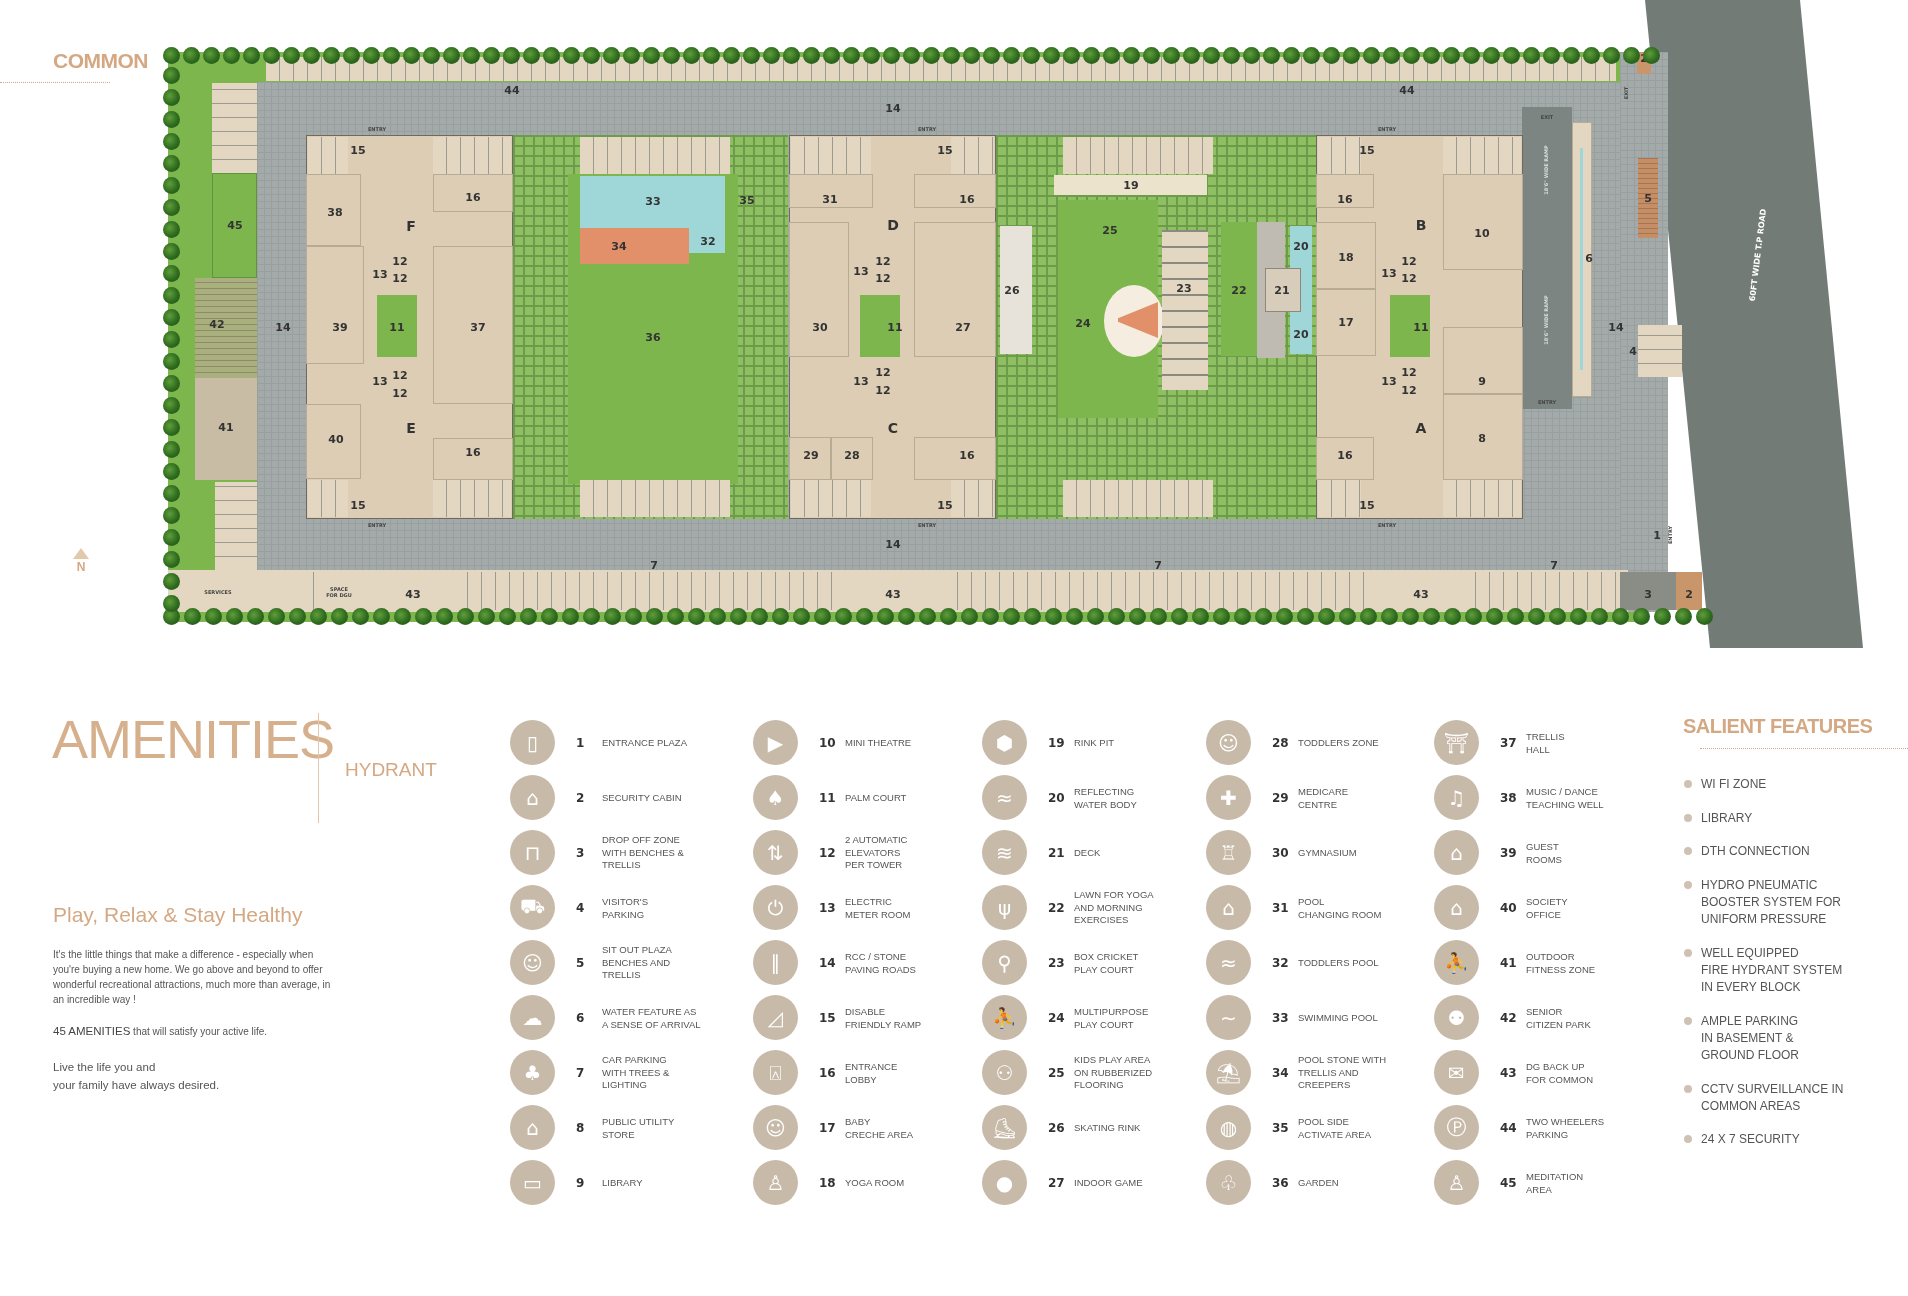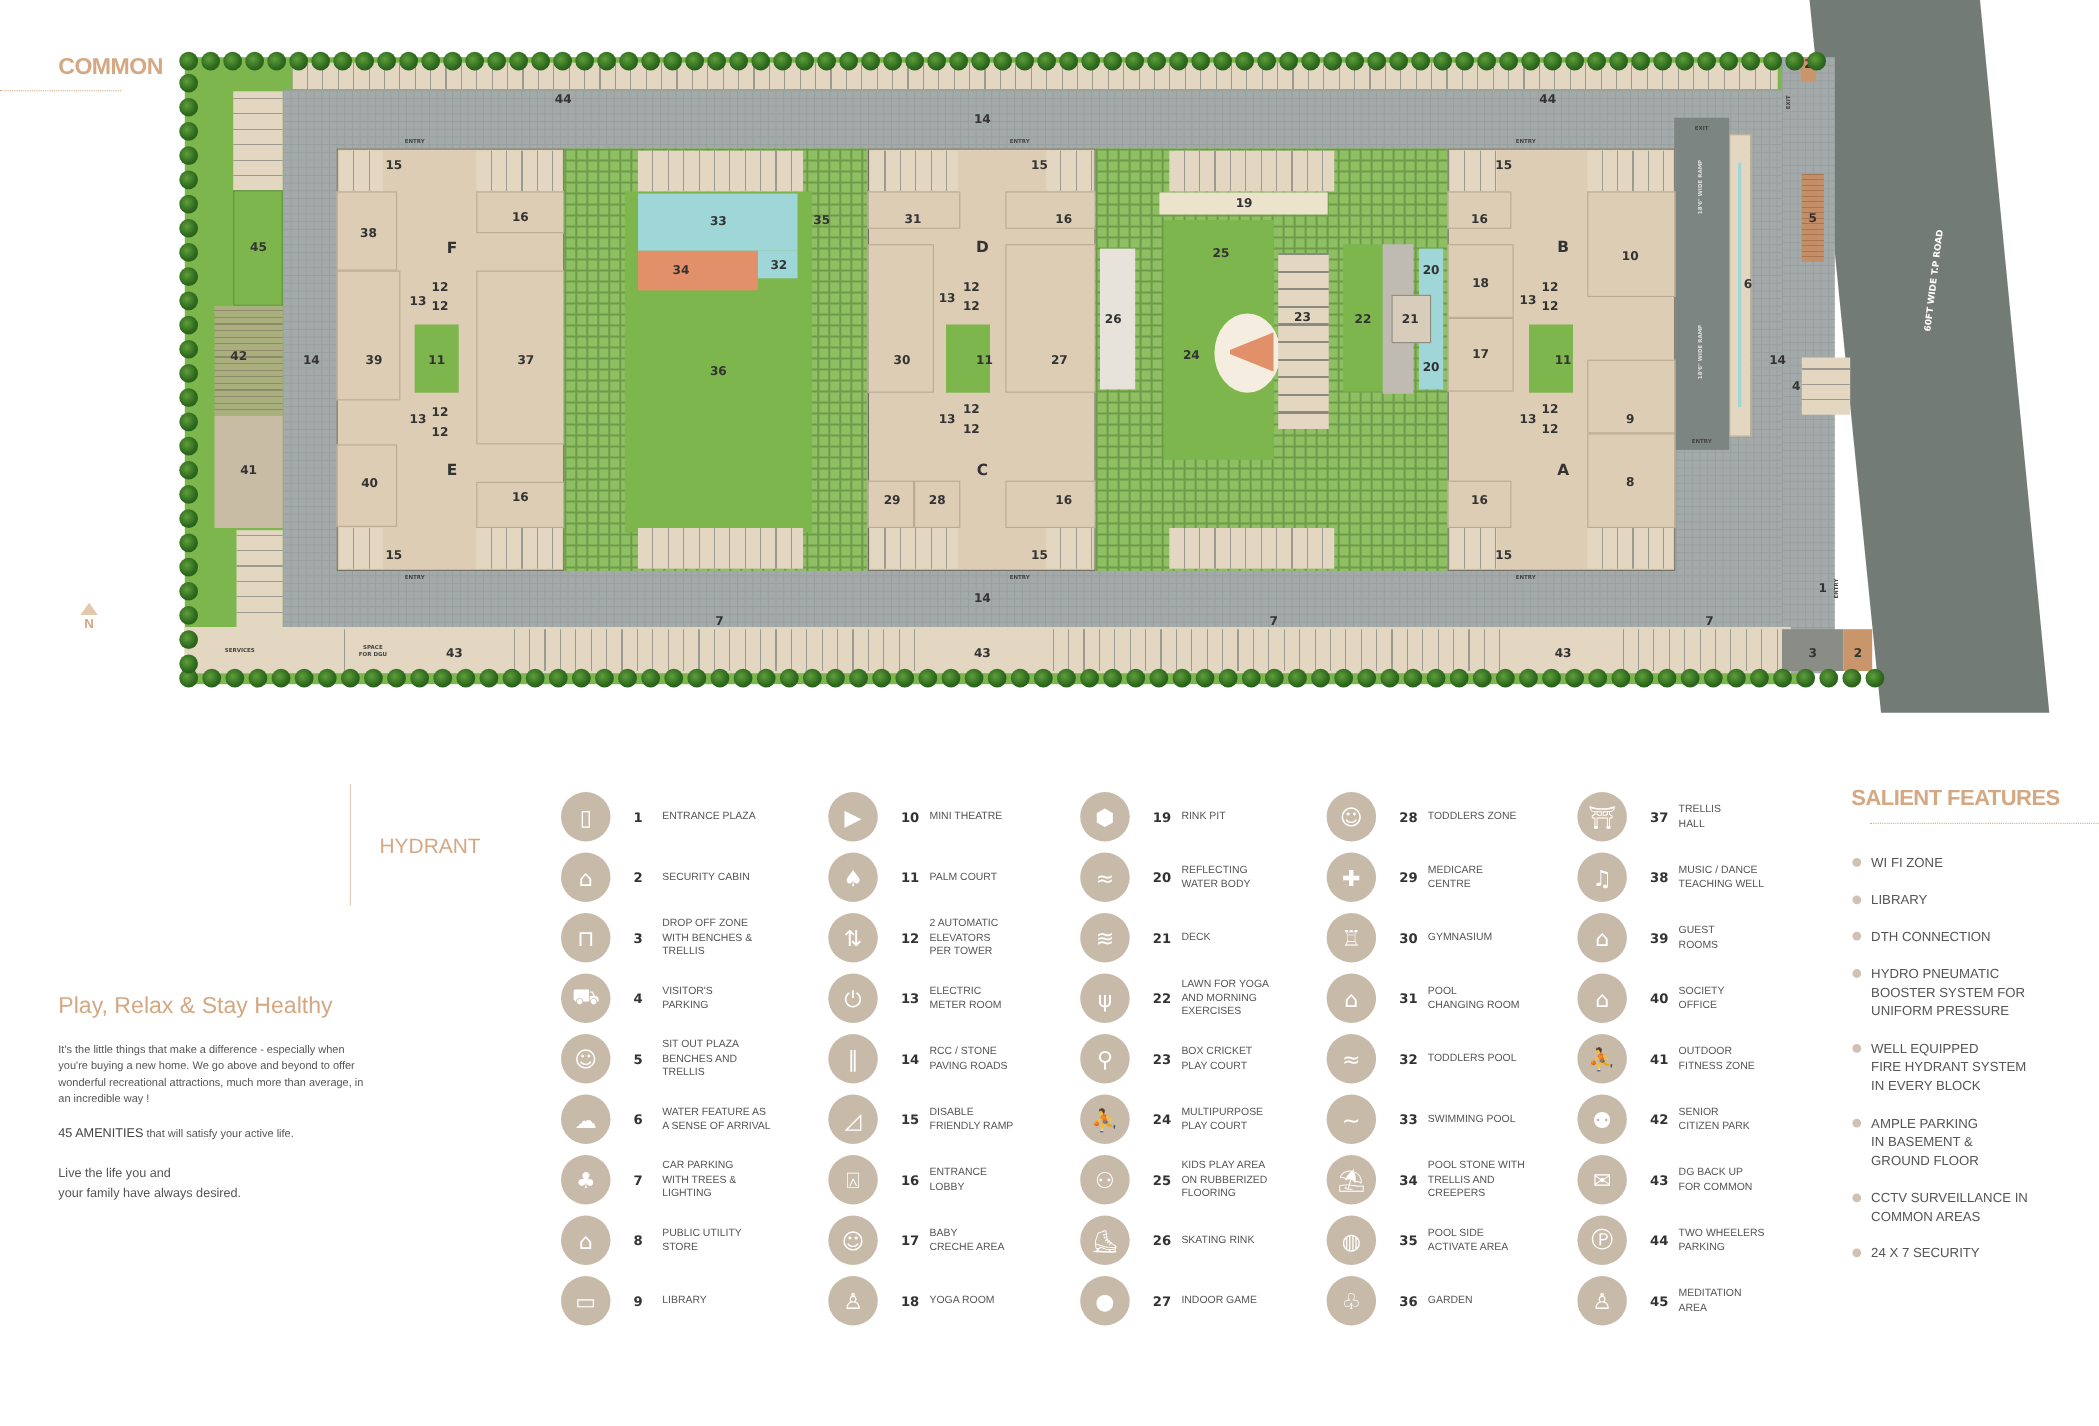--- a/index.html
+++ b/index.html
@@ -443,20 +443,21 @@
       <div class="tree" style="left: 163px; top: 485px;"></div>
       <div class="tree" style="left: 163px; top: 507px;"></div>
       <div class="tree" style="left: 163px; top: 529px;"></div>
       <div class="tree" style="left: 163px; top: 551px;"></div>
       <div class="tree" style="left: 163px; top: 573px;"></div>
       <div class="tree" style="left: 163px; top: 595px;"></div>
     </div>
 </div>
 
 <div class="abs title-upscale">
+  <div>AMENITIES</div>
 </div>
 <div class="abs title-sep"></div>
 <div class="abs legends-label">HYDRANT</div>
 <div class="abs tagline">Play, Relax &amp; Stay Healthy</div>
 <div class="abs body-text">It's the little things that make a difference - especially when you're buying a new home. We go above and beyond to offer wonderful recreational attractions, much more than average, in an incredible way !</div>
 <div class="abs body-count"><b>45 AMENITIES</b><span> that will satisfy your active life.</span></div>
 <div class="abs body-close">
   <div>Live the life you and</div>
   <div>your family have always desired.</div>
 </div>

